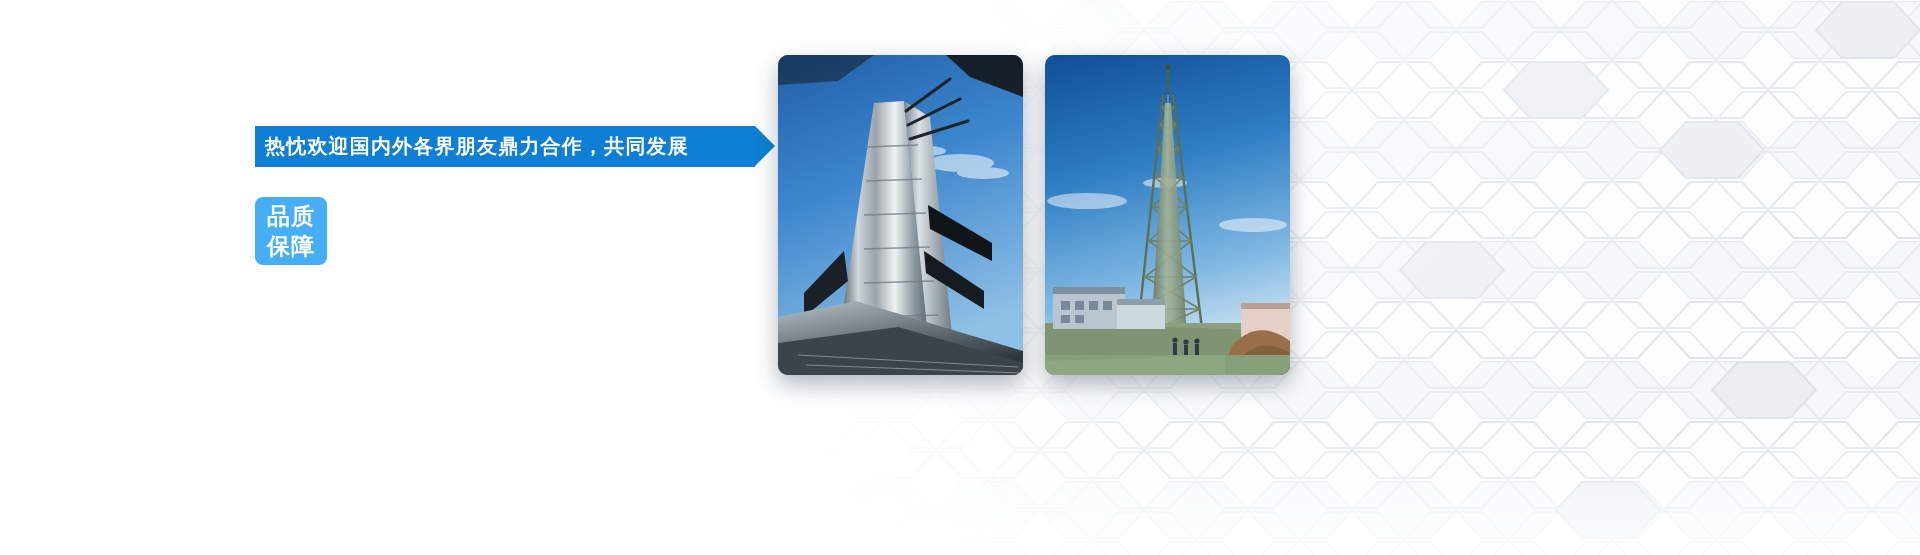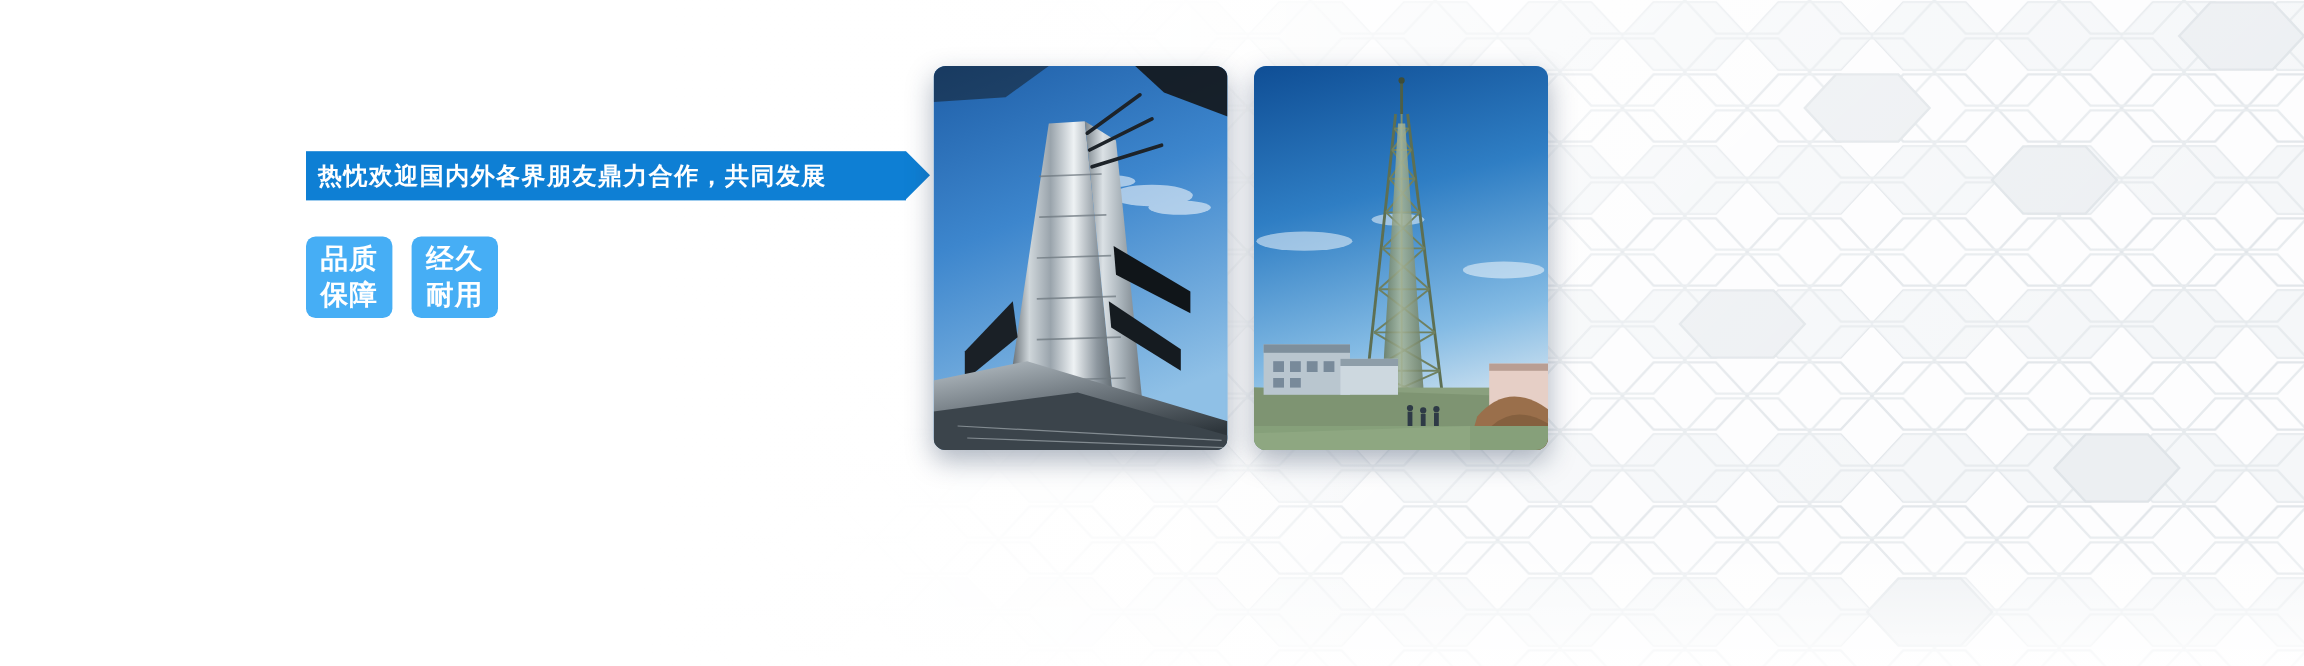--- a/index.html
+++ b/index.html
@@ -153,24 +153,20 @@
 
     <div class="subbar">
       <span class="subbar-text">热忱欢迎国内外各界朋友鼎力合作，共同发展</span>
     </div>
 
     <div class="tags">
       <div class="tag">
         <span>品质</span>
         <span>保障</span>
       </div>
-      <div class="tag">
-        <span>经久</span>
-        <span>耐用</span>
-      </div>
     </div>
   </div>
 
   <div class="photos">
 
     <div class="photo p1">
       <svg width="245" height="320" viewBox="0 0 245 320" xmlns="http://www.w3.org/2000/svg">
         <defs>
           <linearGradient id="sky1" x1="0" y1="0" x2="0.3" y2="1">
             <stop offset="0%" stop-color="#1f5fa8"></stop>

